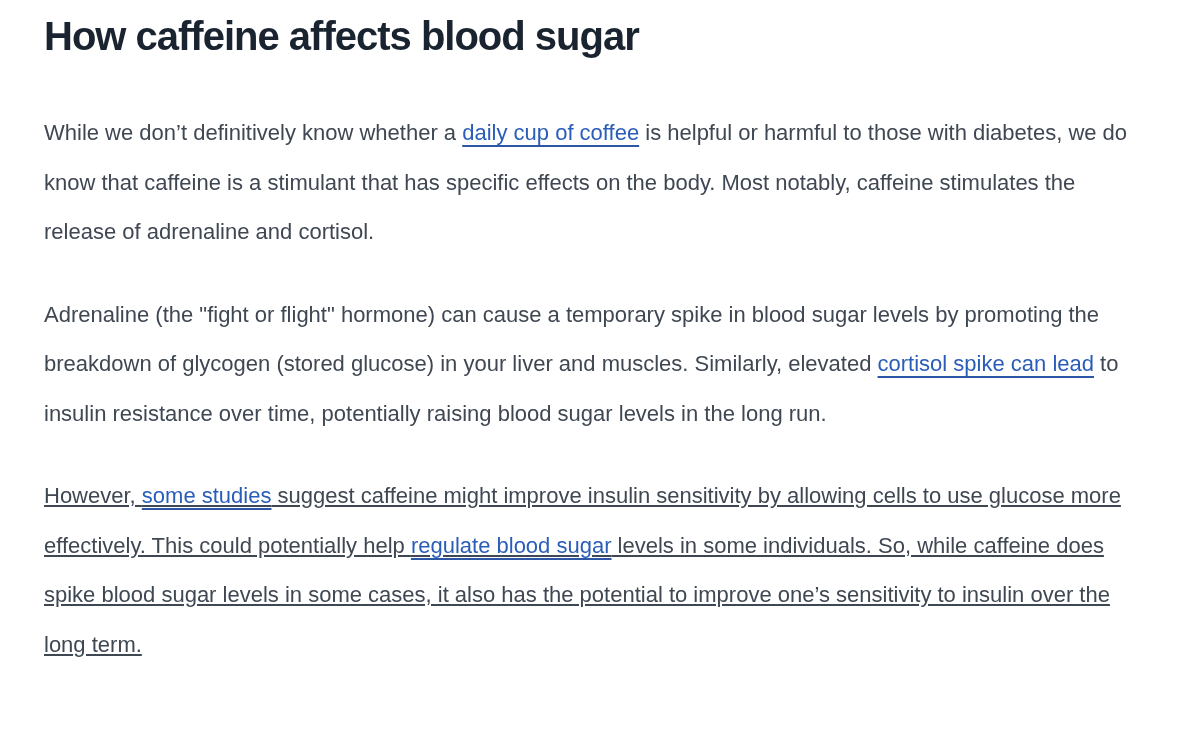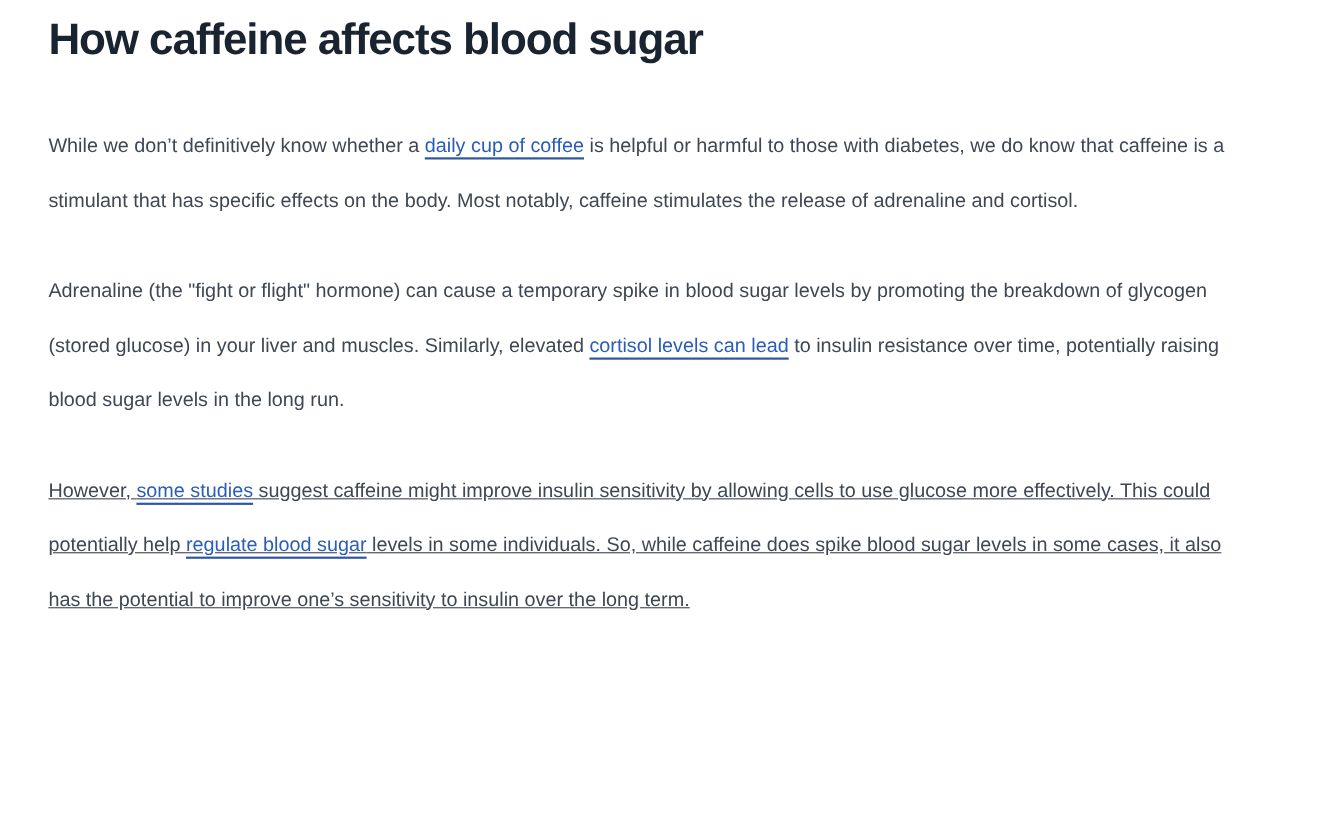--- a/index.html
+++ b/index.html
@@ -27,21 +27,21 @@
     margin: 0 0 48px 0;
     font-size: 40px;
     line-height: 48px;
     font-weight: 700;
     letter-spacing: -1px;
     color: var(--heading);
   }
   .article-body p {
     max-width: 1096px;
     margin: 0 0 33px 0;
-    font-size: 18px;
+    font-size: 22px;
     line-height: 49.5px;
     font-weight: 400;
     color: var(--body);
   }
   .article-body p:last-child { margin-bottom: 0; text-decoration: underline; }
   .article-body a {
     color: var(--link);
     text-decoration: underline;
     text-decoration-color: var(--link-underline);
     text-decoration-thickness: 1.5px;
@@ -50,16 +50,16 @@
   }
 </style>
 </head>
 <body>
 
 <div class="page">
   <h1 class="article-heading">How caffeine affects blood sugar</h1>
 
   <div class="article-body">
     <p><span>While we don’t definitively know whether a </span><a href="#">daily cup of coffee</a><span> is helpful or harmful to those with diabetes, we do know that caffeine is a stimulant that has specific effects on the body. Most notably, caffeine stimulates the release of adrenaline and cortisol.</span></p>
-    <p><span>Adrenaline (the "fight or flight" hormone) can cause a temporary spike in blood sugar levels by promoting the breakdown of glycogen (stored glucose) in your liver and muscles. Similarly, elevated </span><a href="#">cortisol levels can lead</a><span> to insulin resistance over time, potentially raising blood sugar levels in the long run.</span></p>
+    <p><span>Adrenaline (the "fight or flight" hormone) can cause a temporary spike in blood sugar levels by promoting the breakdown of glycogen (stored glucose) in your liver and muscles. Similarly, elevated </span><a href="#">cortisol spike can lead</a><span> to insulin resistance over time, potentially raising blood sugar levels in the long run.</span></p>
     <p><span>However, </span><a href="#">some studies</a><span> suggest caffeine might improve insulin sensitivity by allowing cells to use glucose more effectively. This could potentially help </span><a href="#">regulate blood sugar</a><span> levels in some individuals. So, while caffeine does spike blood sugar levels in some cases, it also has the potential to improve one’s sensitivity to insulin over the long term.</span></p>
   </div>
 </div>
 
 </body></html>

